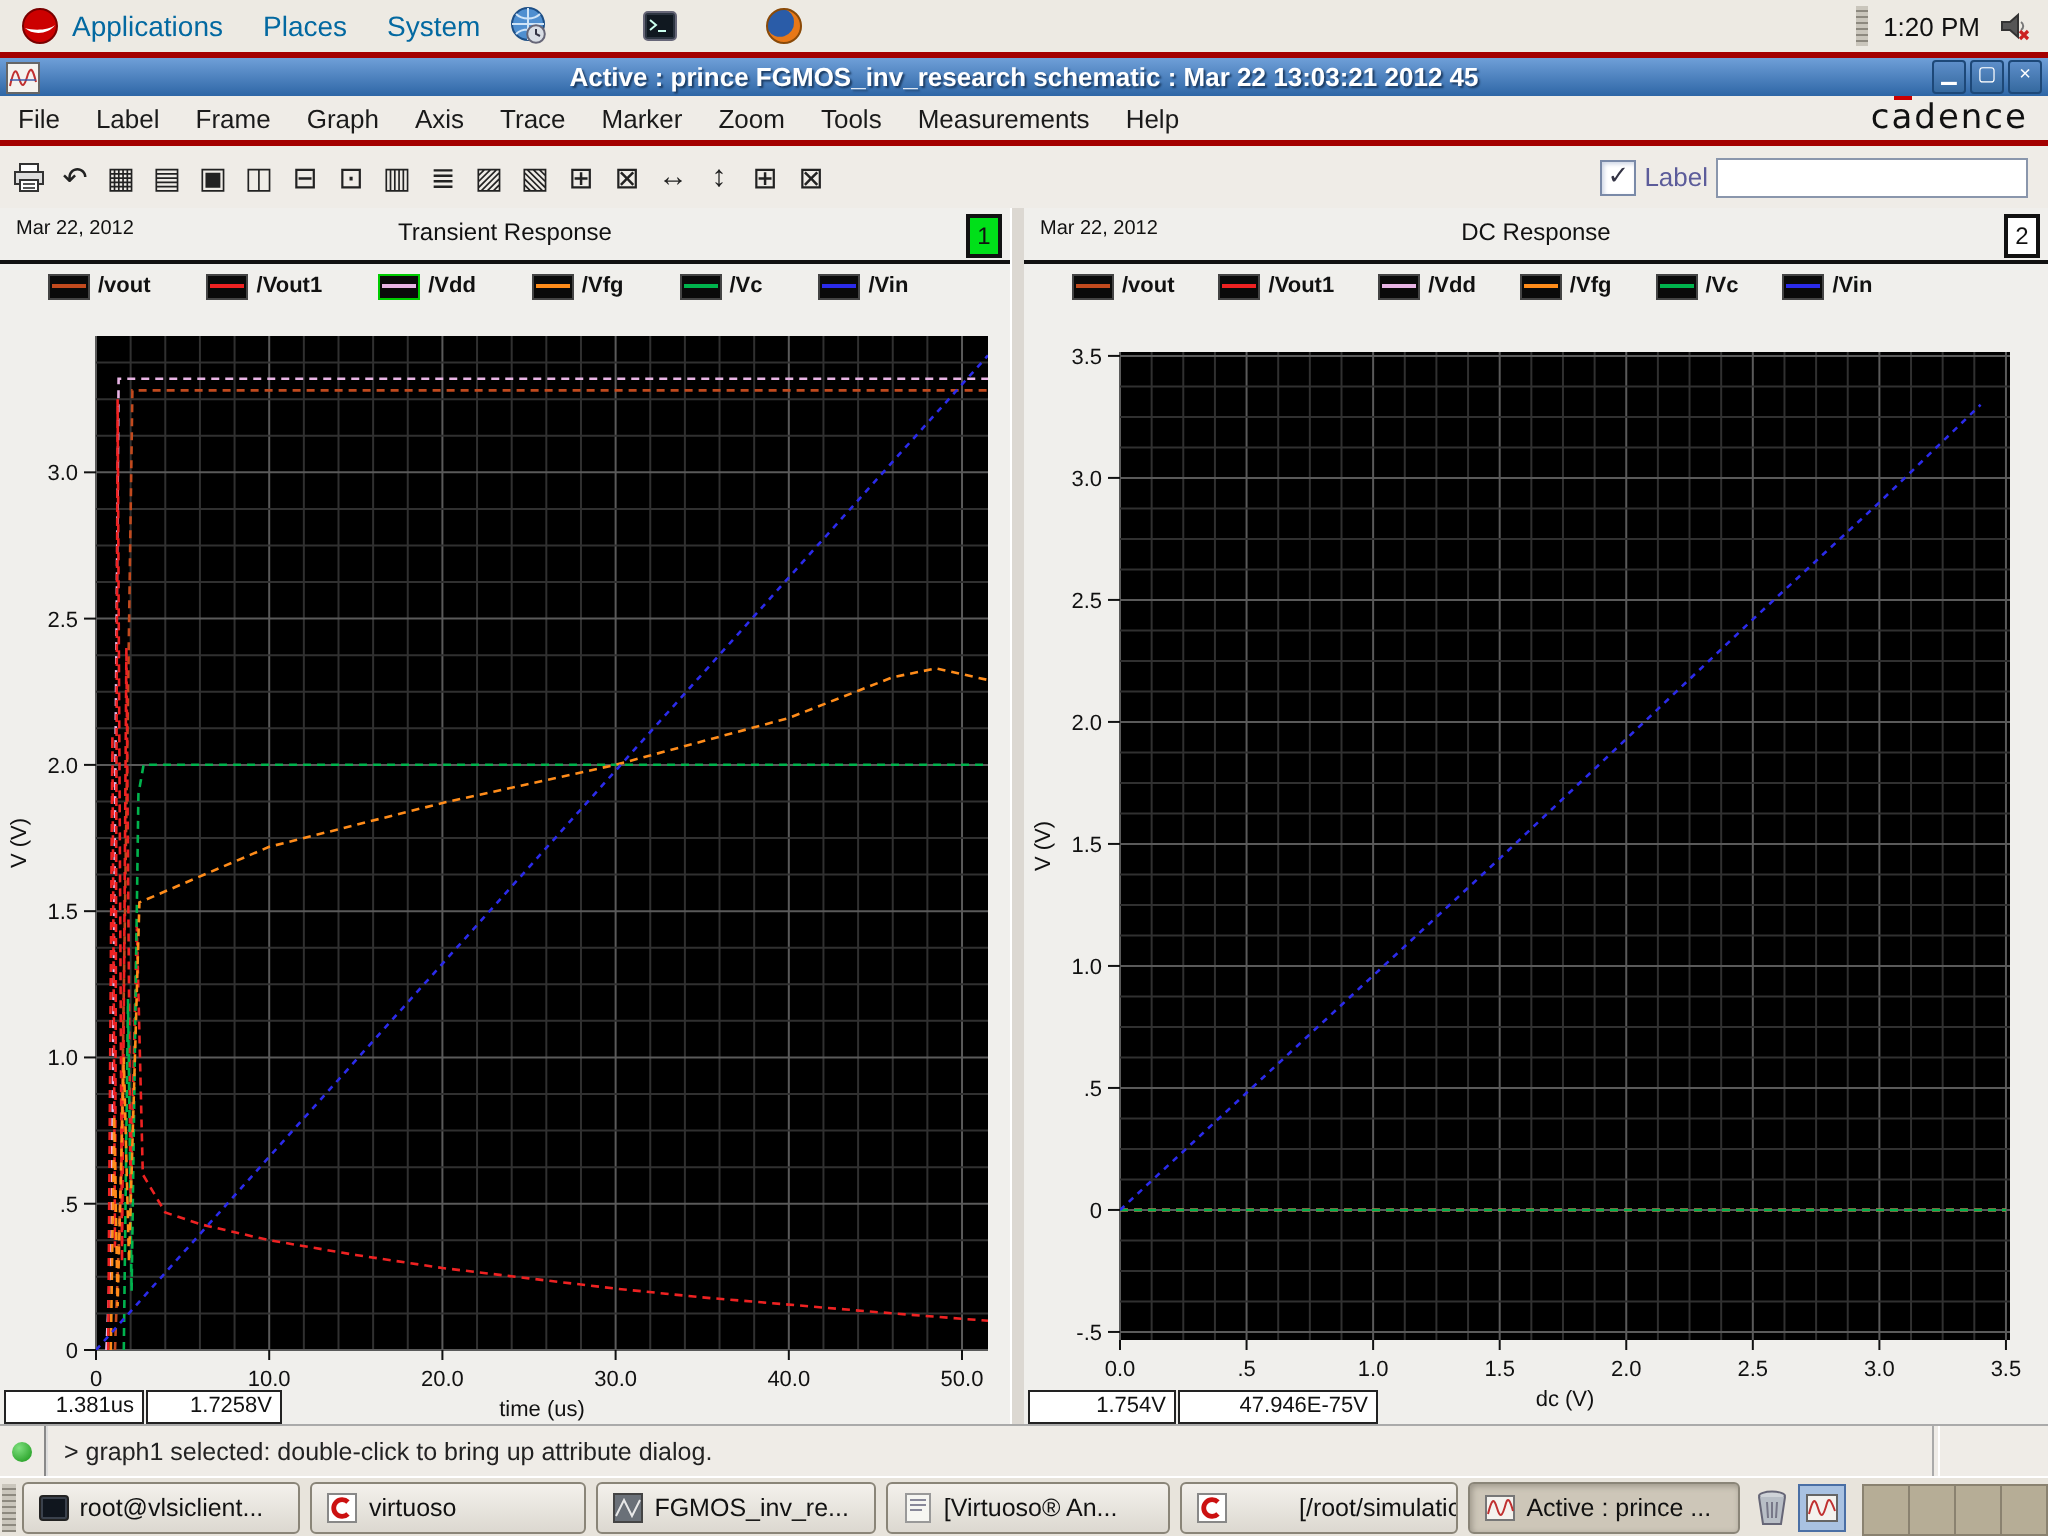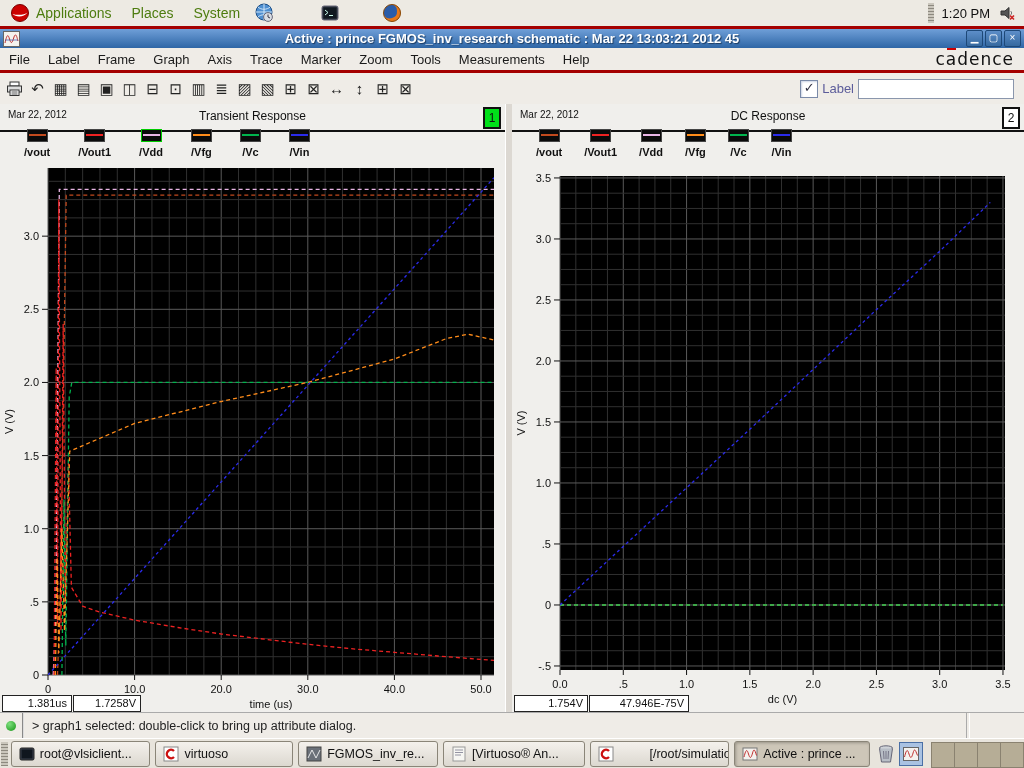--- a/index.html
+++ b/index.html
@@ -1,21 +1,21 @@
 <!DOCTYPE html>
 <html><head>
 <meta charset="utf-8">
 <style>
   html,body{margin:0;padding:0;}
   body{width:1024px;height:768px;overflow:hidden;font-family:"Liberation Sans",sans-serif;background:#d8d4cc;}
   .screen{position:absolute;top:0;left:0;width:1024px;height:768px;}
 
   
   .gnome-panel{position:absolute;top:0;left:0;width:1024px;height:26px;background:#edeae3;border-bottom:1px solid #b6b2a8;display:flex;align-items:center;}
-  .panel-menu{font-size:14px;color:#4d7c0f;padding:0 10px;display:flex;align-items:center;gap:6px;height:100%;}
+  .panel-menu{font-size:14px;color:#0369a1;padding:0 10px;display:flex;align-items:center;gap:6px;height:100%;}
   .panel-icon{width:20px;height:20px;display:inline-block;}
   .panel-right{margin-left:auto;display:flex;align-items:center;gap:8px;padding-right:6px;height:100%;}
   .drag-handle{width:6px;height:20px;background-image:repeating-linear-gradient(#cac6bc 0 2px,#8d897f 2px 3px);}
   .clock{font-size:13px;color:#111;}
 
   
   .red-strip{position:absolute;left:0;width:1024px;height:3px;background:#a40000;}
   .strip1{top:26px;} .strip2{top:70px;}
 
   
@@ -46,21 +46,21 @@
   .pane{position:absolute;top:0;height:608px;background:#f0efec;}
   .pane-left{left:0;width:505px;}
   .pane-right{left:512px;width:512px;}
   .vdivider{position:absolute;top:0;left:505px;width:7px;height:608px;background:#dcd8d2;border-left:1px solid #fff;border-right:1px solid #aaa;}
 
   .graph-header{position:absolute;top:0;left:0;right:0;height:26px;border-bottom:2px solid #111;}
   .g-date{position:absolute;left:8px;top:5px;font-size:10px;color:#111;}
   .g-title{position:absolute;left:0;right:0;top:5px;text-align:center;font-size:12px;color:#111;}
   .g-badge{position:absolute;right:4px;top:3px;width:14px;height:18px;border:2px solid #111;font-size:12px;text-align:center;line-height:18px;color:#111;background:#fff;}
   .legend-row{position:absolute;top:26px;left:0;right:0;height:26px;display:flex;align-items:center;padding-left:24px;gap:28px;}
-  .legend-item{display:flex;align-items:center;gap:4px;flex-direction:column;}
+  .legend-item{display:flex;align-items:flex-start;gap:4px;}
   .swatch{width:19px;height:11px;background:#0a0a0a;border:1px solid #444;position:relative;}
   .swatch-line{position:absolute;left:1px;right:1px;top:4px;height:2px;}
   .legend-label{font-size:11px;font-weight:bold;color:#111;}
   .chart-svg{position:absolute;top:52px;left:0;}
   .readouts{position:absolute;top:591px;left:2px;display:flex;}
   .readout{height:14px;border:1px solid #222;background:#fff;font-size:11px;color:#111;text-align:right;padding:1px 4px 0 2px;margin-right:1px;}
 
   
   .statusbar{position:absolute;top:712px;left:0;width:1024px;height:26px;background:#efece7;border-top:1px solid #aaa;display:flex;align-items:center;}
   .status-cell-icon{width:22px;height:100%;display:flex;align-items:center;justify-content:center;border-right:2px groove #ddd;}

